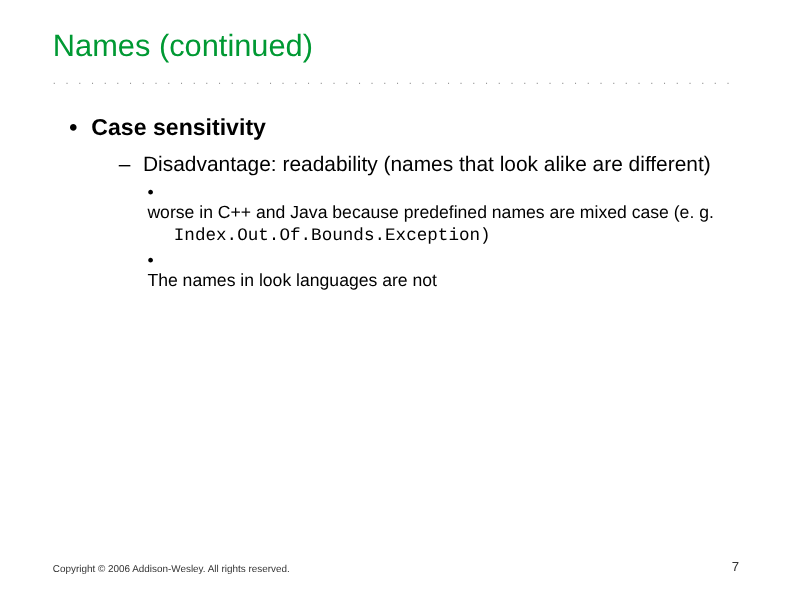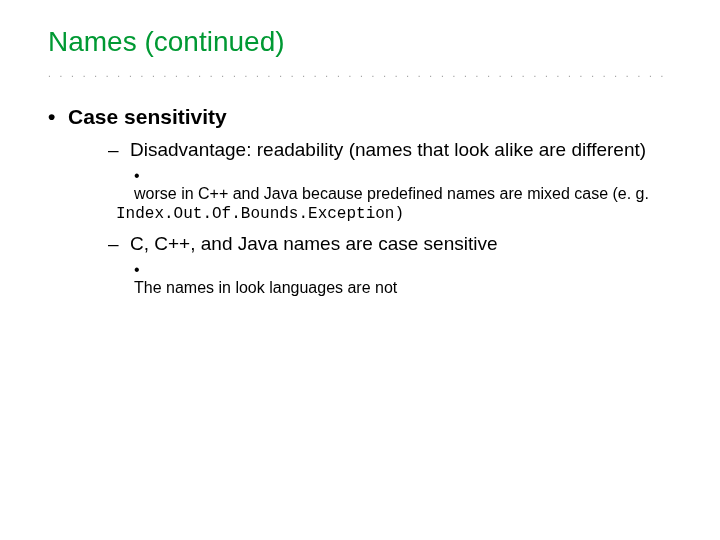--- a/index.html
+++ b/index.html
@@ -1,28 +1,28 @@
 <!DOCTYPE html>
 <html><head>
 <meta charset="utf-8">
 <style>
 html,body{margin:0;padding:0;width:720px;height:540px;background:#fff;font-family:Verdana,Geneva,sans-serif;color:#000;overflow:hidden}
 .slide{position:relative;width:720px;height:540px;box-sizing:border-box;padding:20px 57px 0 48px}
 .title{font-size:28px;color:#009933;font-weight:400;margin-top:6px}
 .dots{margin-top:10px;color:#999;font-size:10px;letter-spacing:3px;white-space:nowrap;overflow:hidden}
 .content{margin-top:26px}
-.b1{margin-left:0;font-size:21px;font-weight:700}
+.b1{margin-left:15px;font-size:21px;font-weight:700}
 .b1 .blt{display:inline-block;width:20px;vertical-align:top}
 .b2{margin:10px 0 0 60px;font-size:19px}
 .b2 .blt{display:inline-block;width:22px;vertical-align:top}
 .b3{margin:6px 12px 0 86px;font-size:16px}
 .b3 .blt{display:inline-block;width:16px;vertical-align:top}
 .txt{display:inline-block;width:530px;vertical-align:top}
 .txt2{display:inline-block;width:520px;vertical-align:top}
-.code{font-family:"Courier New",monospace;margin-left:68px;font-size:16px;margin-top:2px}
+.code{font-family:"Courier New",monospace;margin-left:110px;font-size:16px;margin-top:2px}
 .footer{position:absolute;bottom:18px;left:48px;right:48px;font-size:9px;color:#333;font-family:Arial,Helvetica,sans-serif}
 .pagenum{position:absolute;right:0;bottom:0;font-size:12px;color:#333}
 </style>
 </head>
 <body>
 
 <div class="slide">
   <div class="title">Names (continued)</div>
   <div class="dots">. . . . . . . . . . . . . . . . . . . . . . . . . . . . . . . . . . . . . . . . . . . . . . . . . . . . . . . . . . . . . . . . . . . . . . . . . . . . . . . .</div>
 
@@ -33,22 +33,23 @@
 
     <div class="b2">
       <span class="blt">–</span><span class="txt">Disadvantage: readability (names that look alike are different)</span>
     </div>
 
     <div class="b3">
       <span class="blt">•</span><span class="txt2">worse in C++ and Java  because predefined  names are mixed case  (e. g.</span>
     </div>
     <div class="code">Index.Out.Of.Bounds.Exception)</div>
 
-    <div class="b2">
-      <span class="blt">–</span><span class="txt">C, C++, and Java names are case sensitive</span>
-    </div>
 
     <div class="b3">
       <span class="blt">•</span><span class="txt2">The names in look languages are not</span>
     </div>
   </div>
 
+  <div class="footer">
+    <span>Copyright © 2006 Addison-Wesley. All rights reserved.</span>
+    <span class="pagenum">7</span>
+  </div>
 </div>
 
 </body></html>

